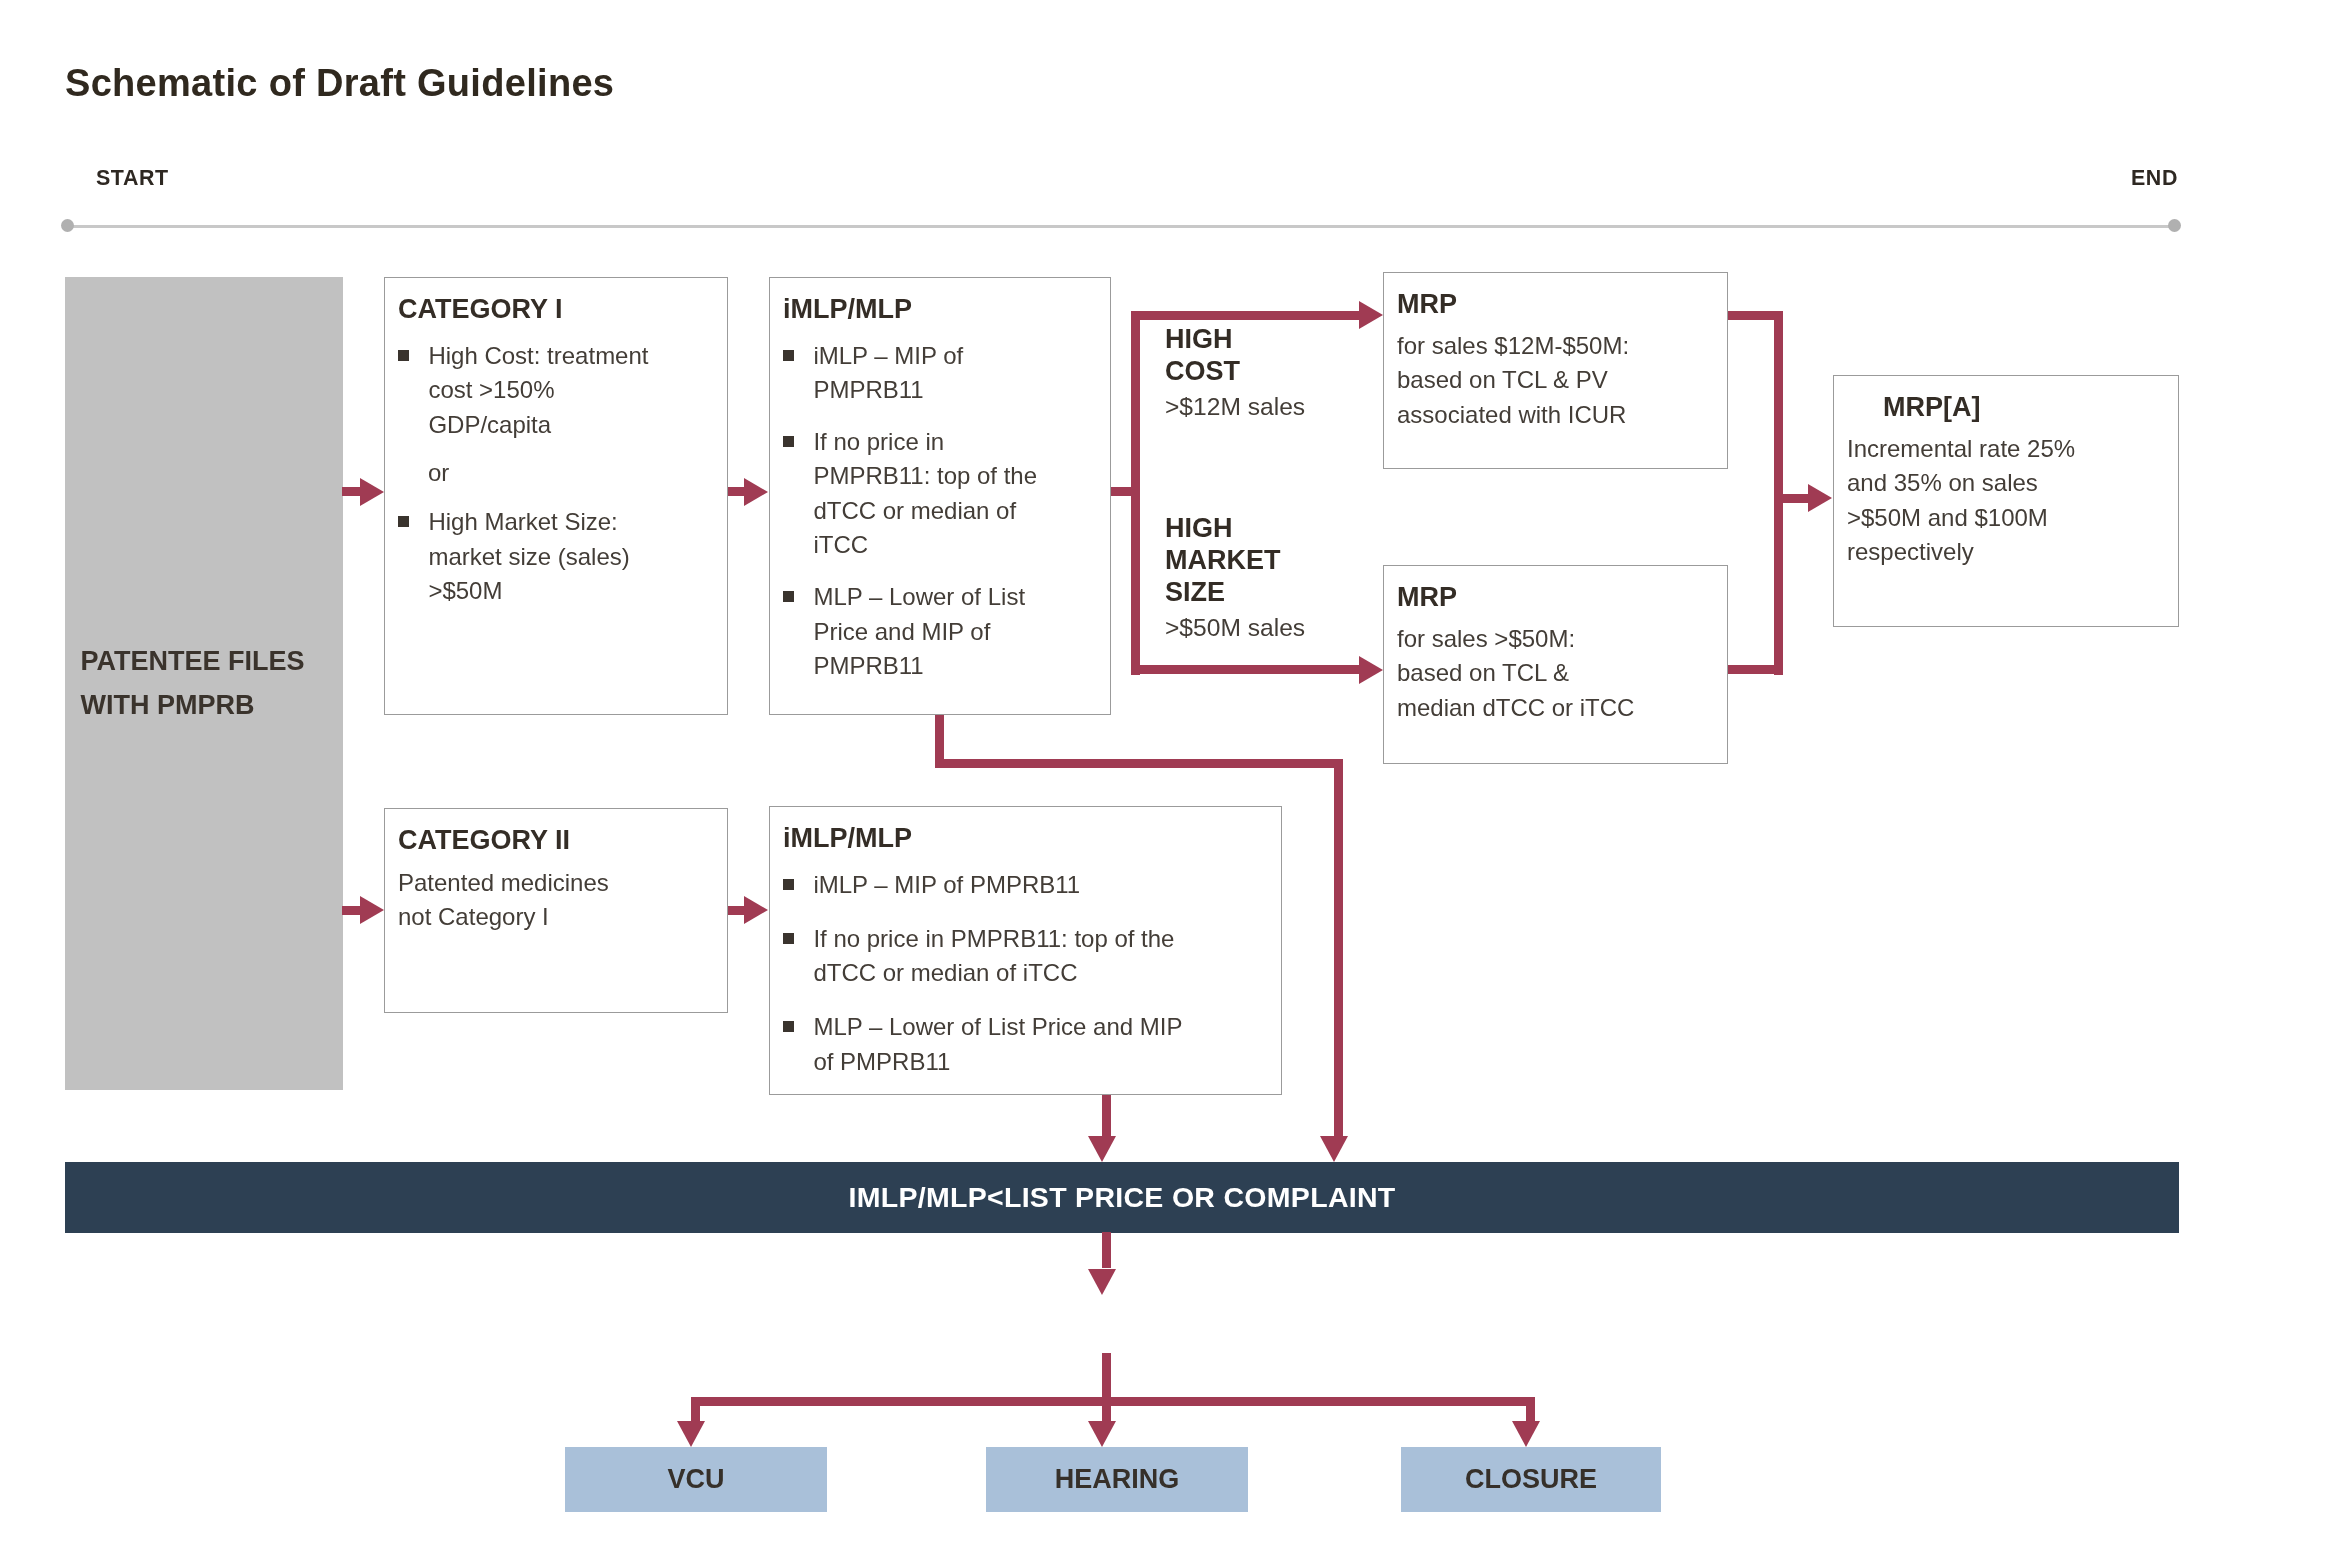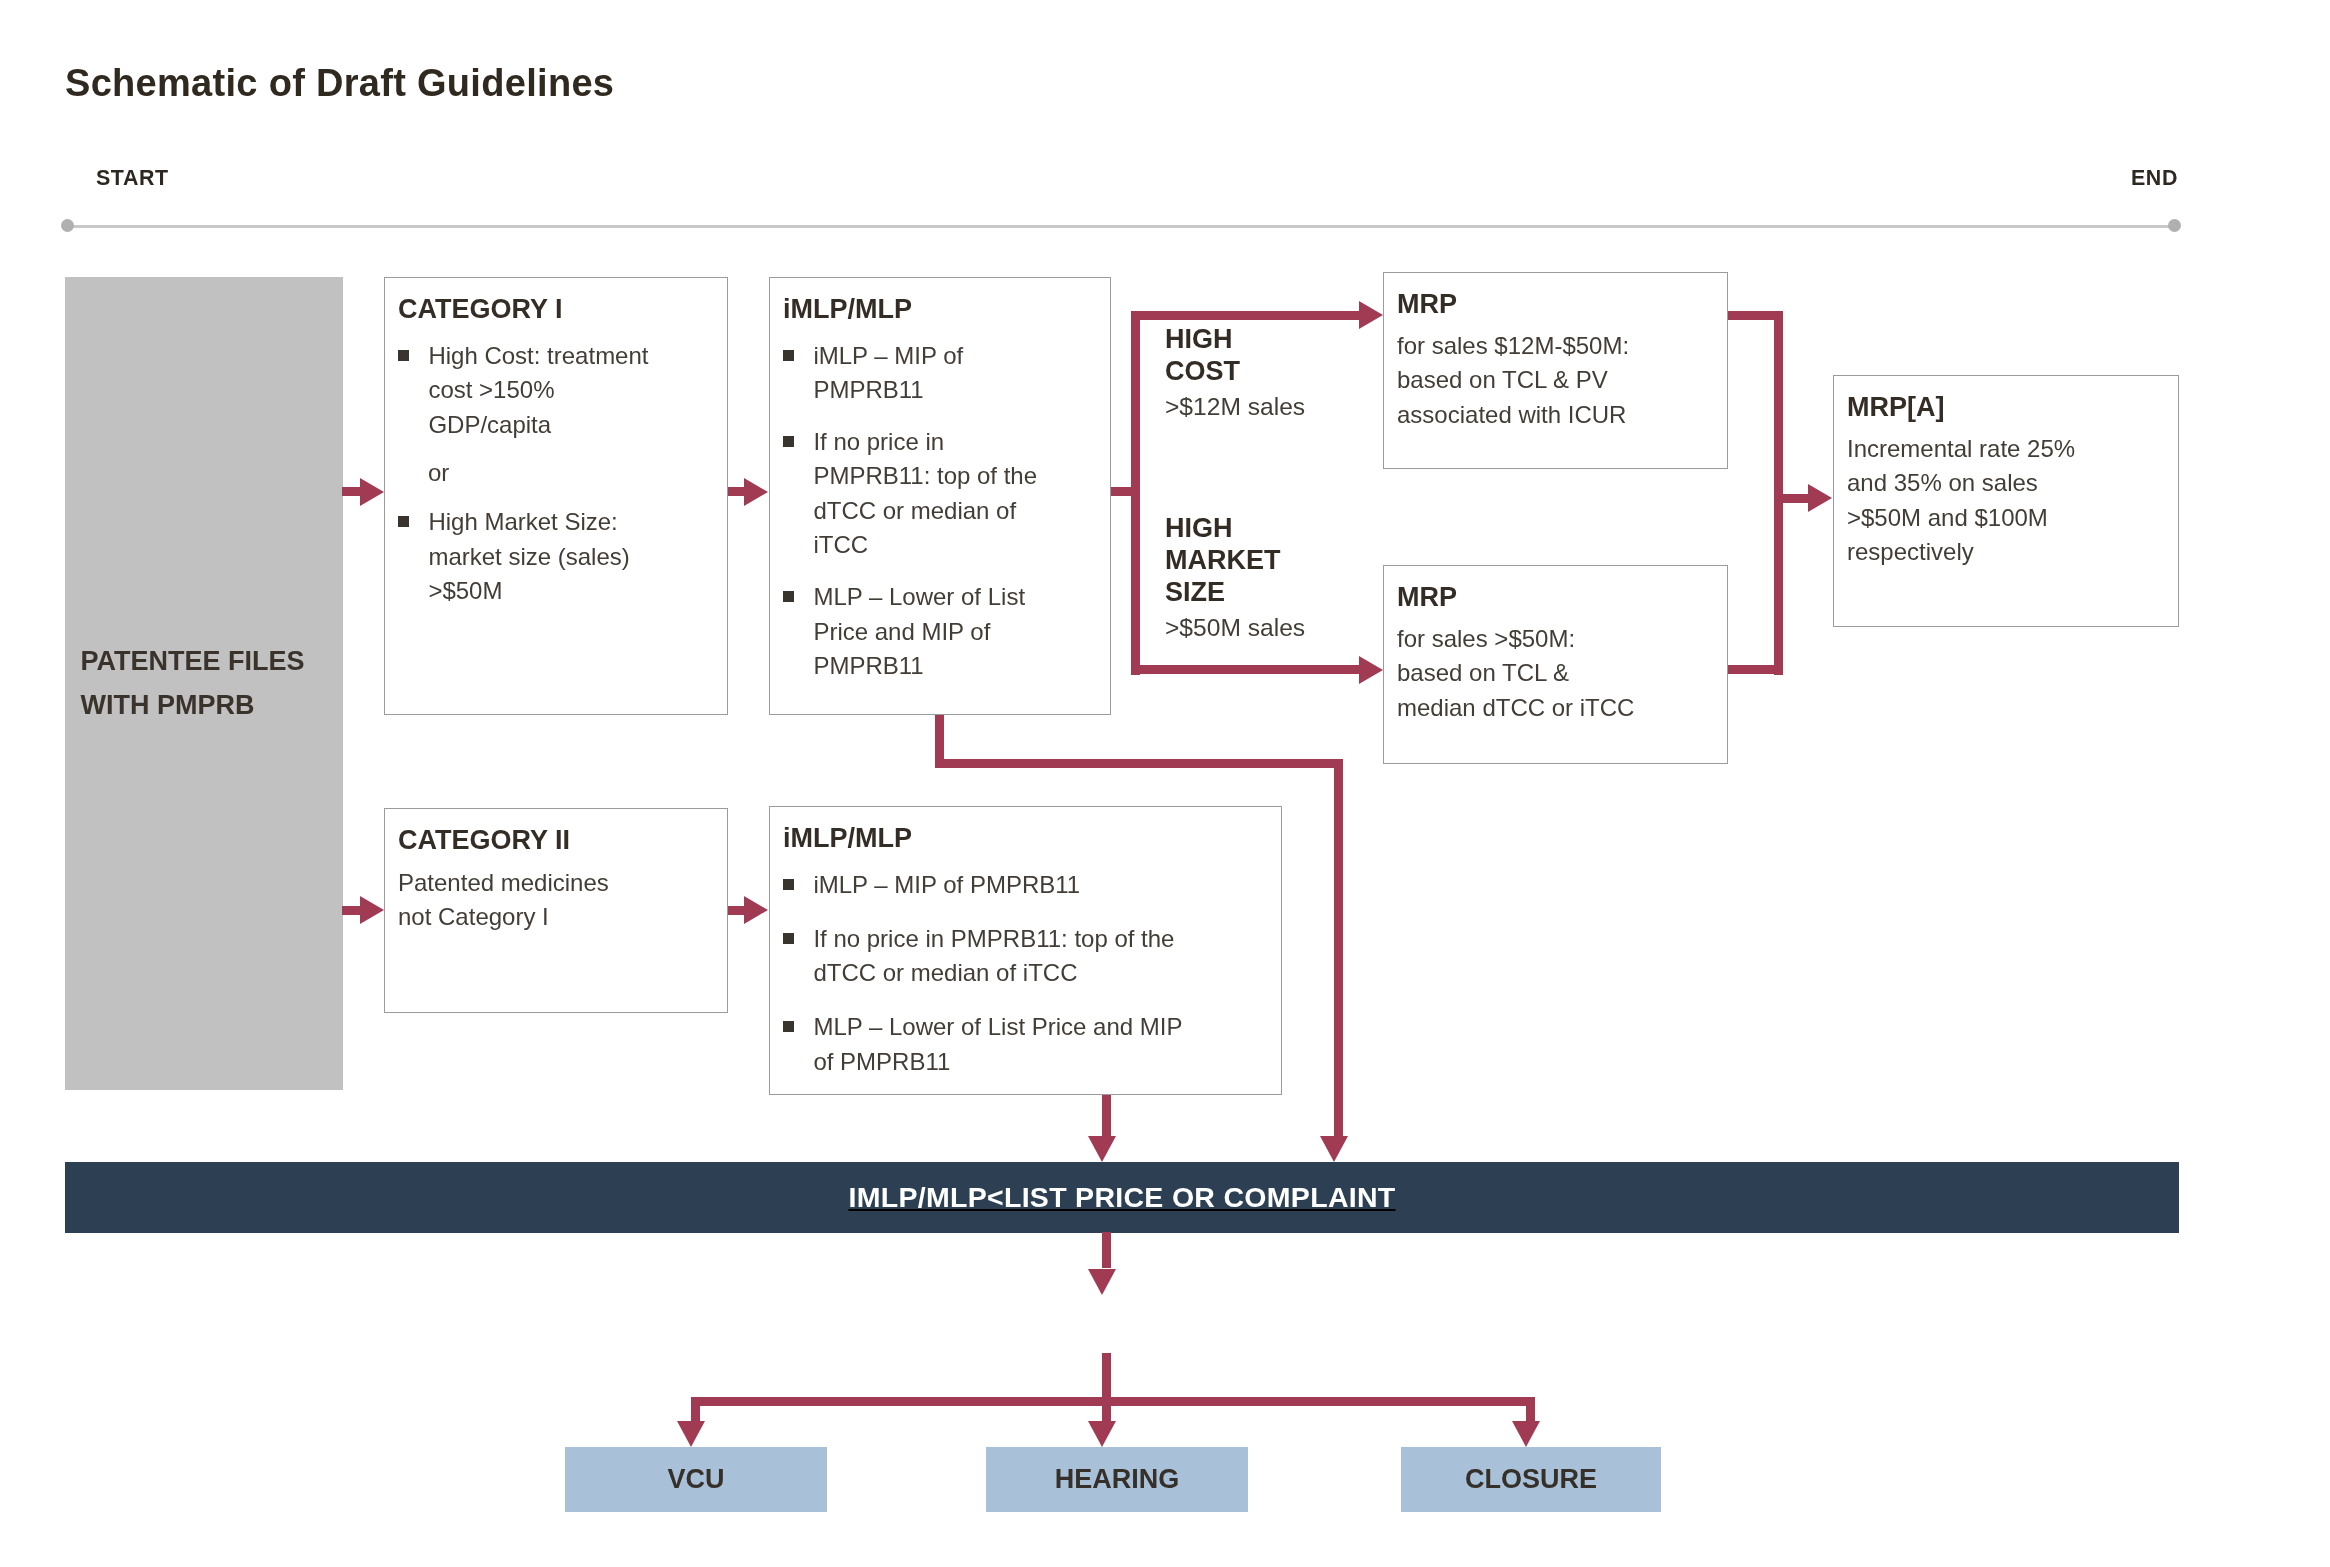--- a/index.html
+++ b/index.html
@@ -21,21 +21,21 @@
   ul.blist li{display:flex;gap:19.4px;margin-bottom:17px;}
   .sq{flex:0 0 auto;width:11px;height:11px;background:#3a342e;margin-top:11px;}
   .t{font-size:24px;color:#433d37;line-height:1.44;}
   .w385{width:249px;} .w360{width:233px;} .w610{width:395px;}
   .w400{width:259px;} .w370{width:240px;} .w355{width:230px;}
   .orline{font-size:24px;color:#433d37;margin:3.9px 0 18px 30px;}
 
   .blabel-title{font-size:27px;font-weight:bold;color:#332c25;line-height:1.18;}
   .blabel-sub{font-size:24.6px;color:#433d37;margin-top:5.2px;}
 
-  .navy-bar{background:#2d4053;display:flex;align-items:center;justify-content:center;text-decoration:underline;}
+  .navy-bar{background:#2d4053;display:flex;align-items:center;justify-content:center;}
   .navy-bar .bar-t{color:#ffffff;font-size:28.5px;font-weight:bold;letter-spacing:0.3px;}
   .inv-box{background:#3e5a78;display:flex;align-items:center;justify-content:center;}
   .inv-box .bar-t{color:#ffffff;font-size:27px;font-weight:bold;}
   .out-box{background:#a9c0d9;display:flex;align-items:center;justify-content:center;}
   .out-box .ot{color:#36302a;font-size:27px;font-weight:bold;}
 
   .mline{background:#a03b53;}
   .head-r{width:0;height:0;border-top:14.2px solid transparent;border-bottom:14.2px solid transparent;
           border-left:24.6px solid #a03b53;}
   .head-d{width:0;height:0;border-left:14.2px solid transparent;border-right:14.2px solid transparent;
@@ -103,21 +103,21 @@
 
   <div class="abs wbox" style="left:1383px;top:272px;width:345px;height:197px;">
     <div class="bt" style="margin-bottom:9px;">MRP</div>
     <div class="body-txt w400">for sales $12M-$50M: based on TCL &amp; PV associated with ICUR</div>
   </div>
   <div class="abs wbox" style="left:1383px;top:565px;width:345px;height:199px;">
     <div class="bt" style="margin-bottom:9px;">MRP</div>
     <div class="body-txt w385">for sales &gt;$50M: based on TCL &amp; median dTCC or iTCC</div>
   </div>
   <div class="abs wbox" style="left:1833px;top:375px;width:346px;height:252px;">
-    <div class="bt" style="margin-bottom:9px;">MRP[A]</div>
+    <div class="bt" style="margin-bottom:9px;margin-left:36px;">MRP[A]</div>
     <div class="body-txt w355">Incremental rate 25% and 35% on sales &gt;$50M and $100M respectively</div>
   </div>
 
   <div class="abs wbox" style="left:384px;top:808px;width:344px;height:205px;">
     <div class="bt" style="margin-bottom:10.4px;">CATEGORY II</div>
     <div class="body-txt w370">Patented medicines not Category I</div>
   </div>
 
   <div class="abs wbox" style="left:769px;top:806px;width:513px;height:289px;">
     <div class="bt">iMLP/MLP</div>

